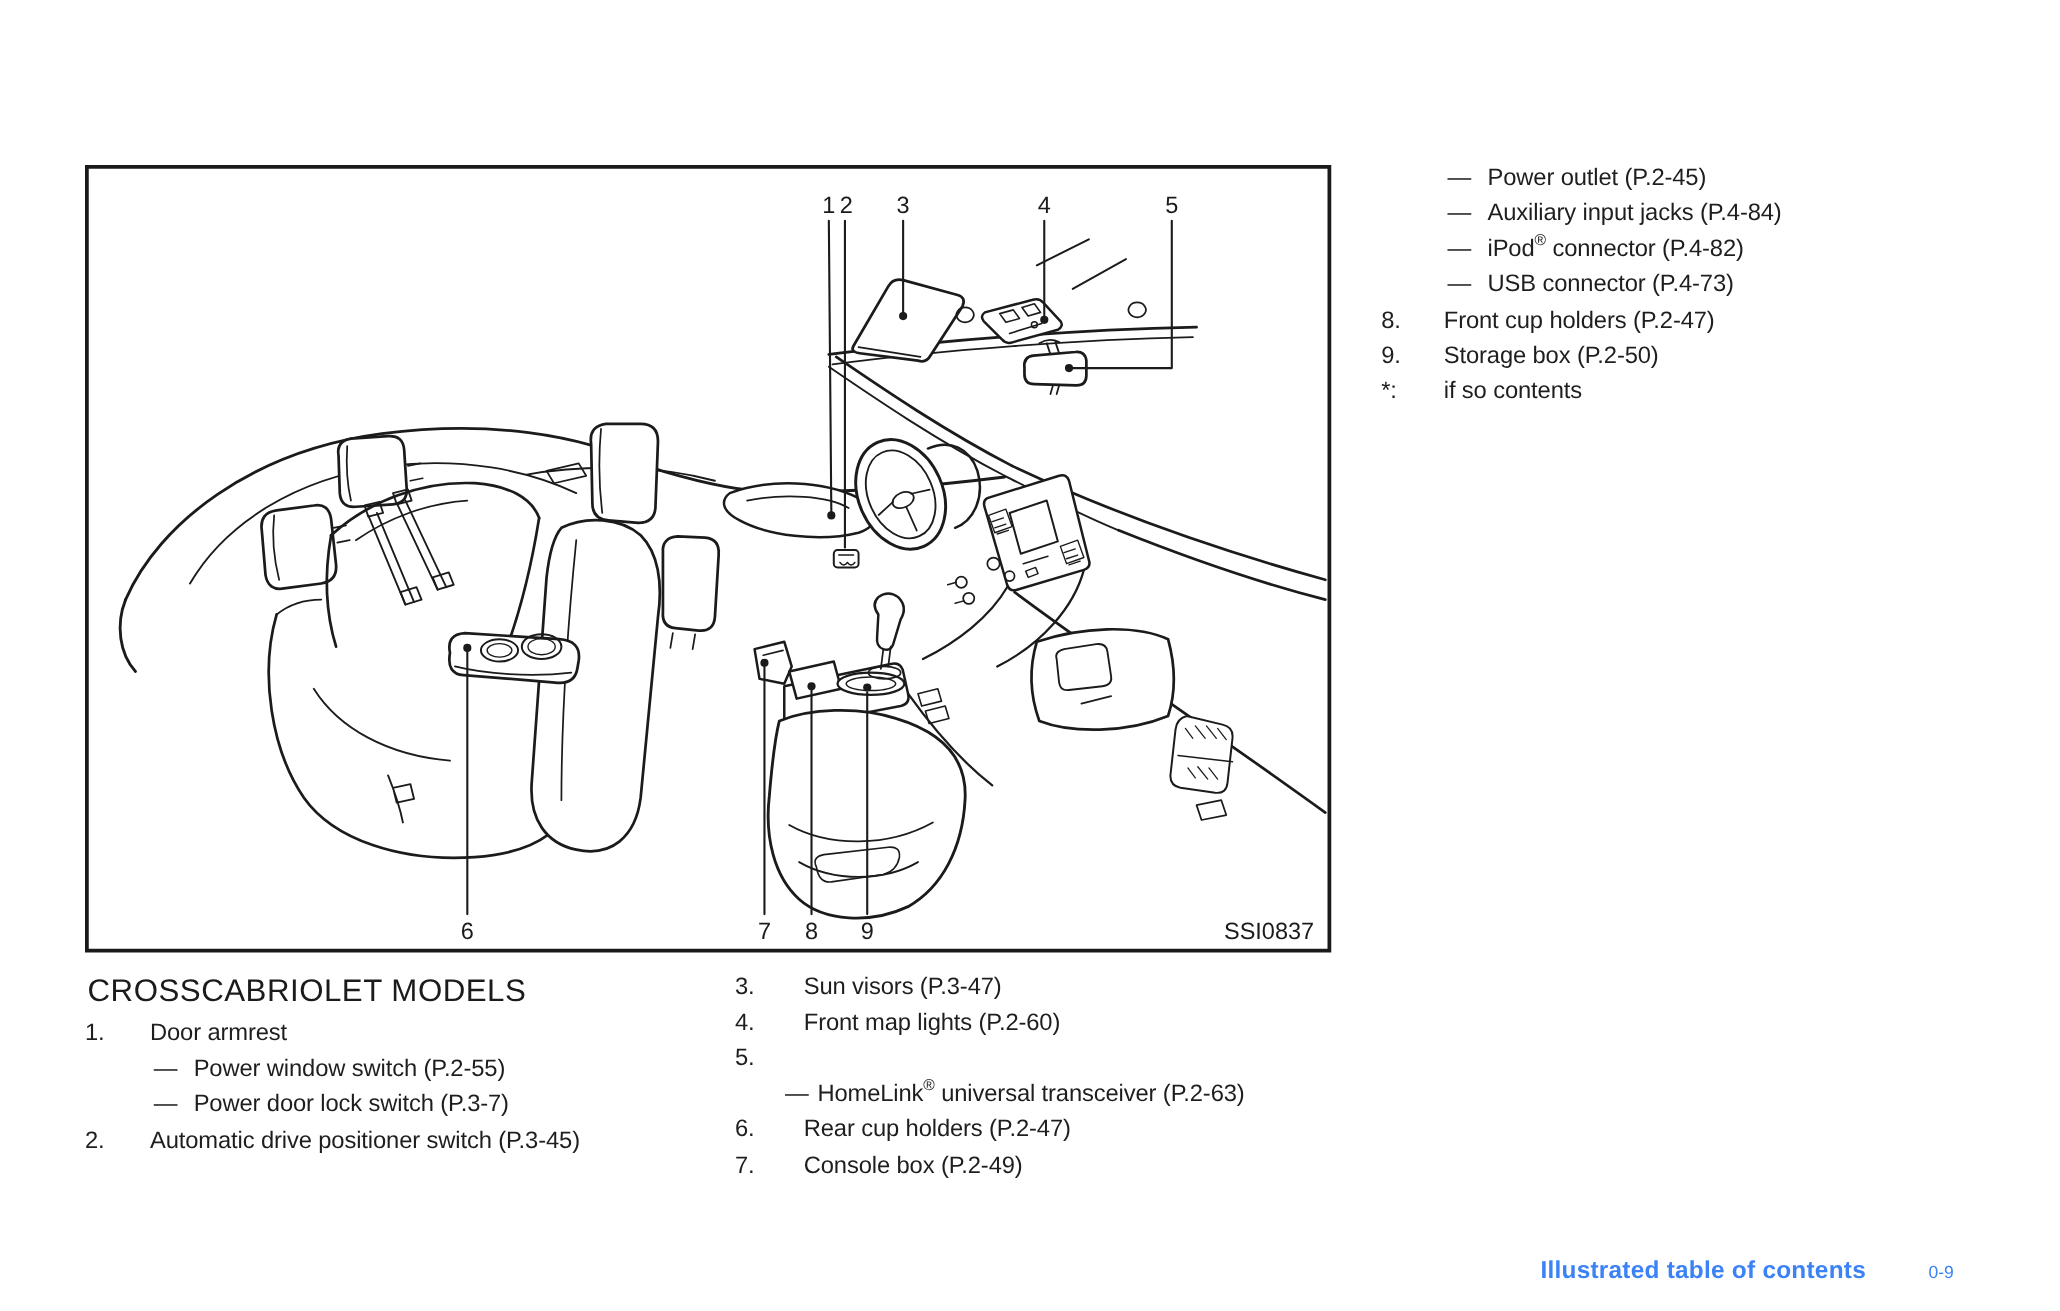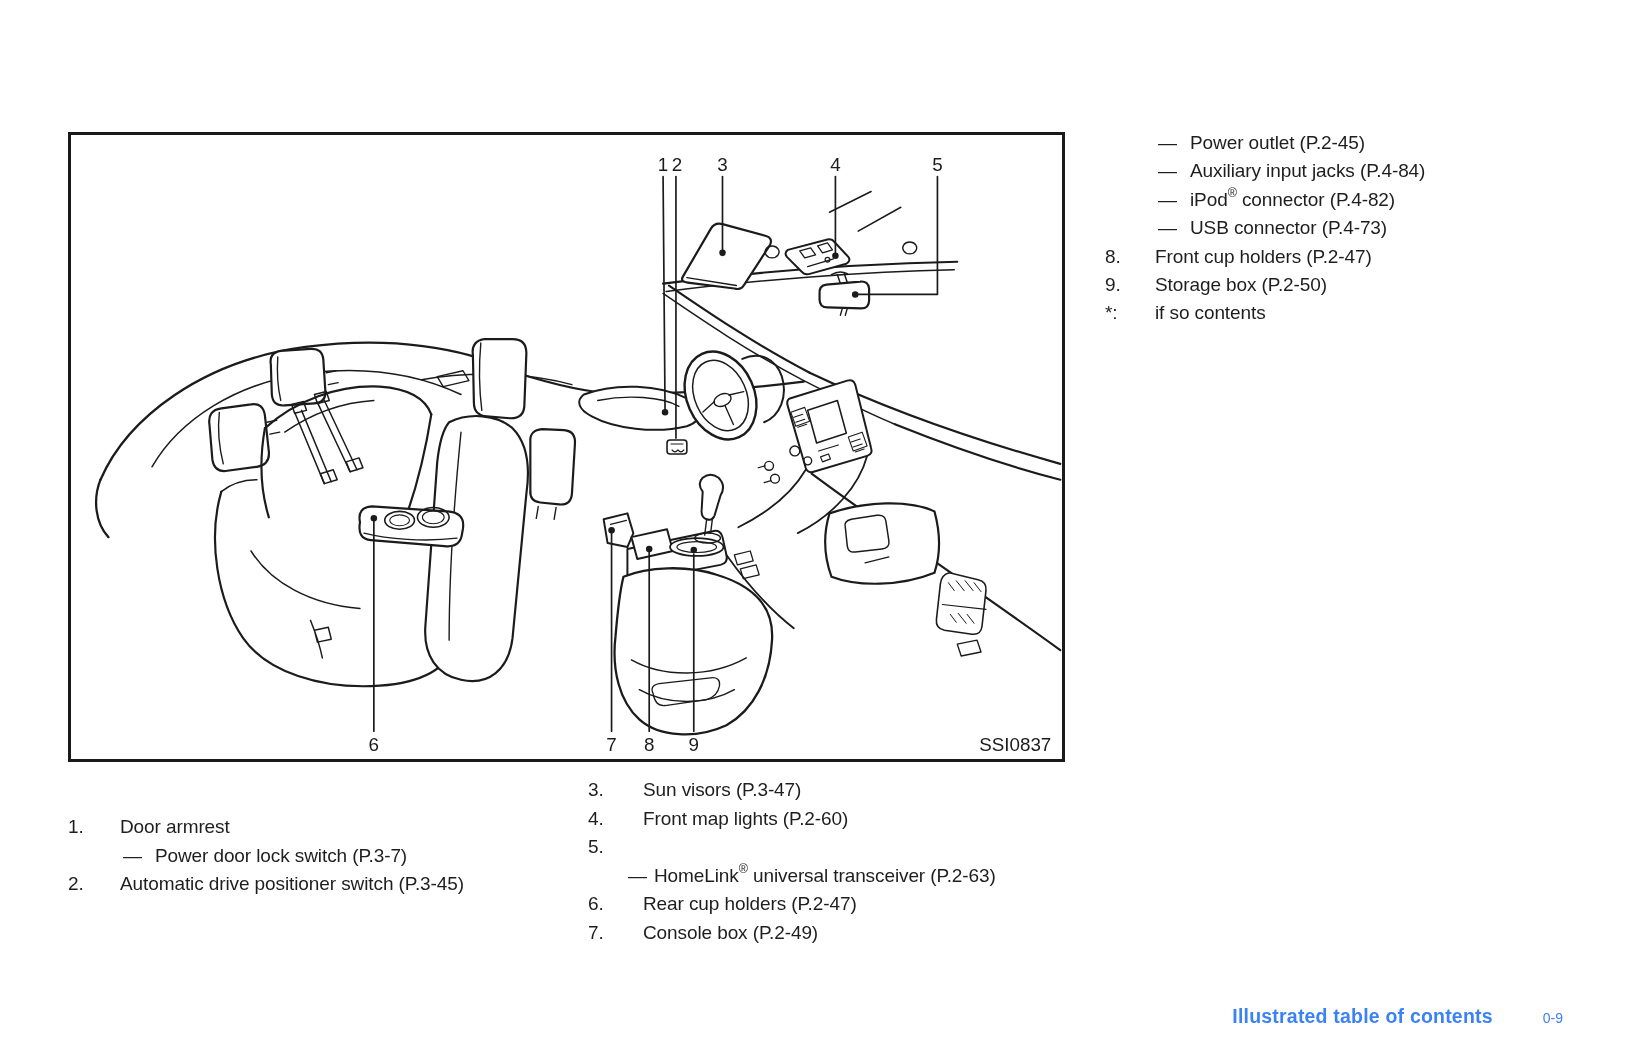--- a/index.html
+++ b/index.html
@@ -258,26 +258,28 @@
     <div class="row num">
         <span class="m">9.</span>
         <span>Storage box (P.2-50)</span>
       </div>
     <div class="row num">
         <span class="m">*:</span>
         <span>if so contents</span>
       </div>
   </div>
 
+  <div class="heading">CROSSCABRIOLET MODELS</div>
 
   <div class="list colL">
     <div class="row num">
         <span class="m">1.</span>
         <span>Door armrest</span>
       </div>
+    <div class="sub"><span class="m">—</span><span>Power window switch (P.2-55)</span></div>
     <div class="sub"><span class="m">—</span><span>Power door lock switch (P.3-7)</span></div>
     <div class="row num">
         <span class="m">2.</span>
         <span>Automatic drive positioner switch (P.3-45)</span>
       </div>
   </div>
 
   <div class="list colM">
     <div class="row num">
         <span class="m">3.</span>

